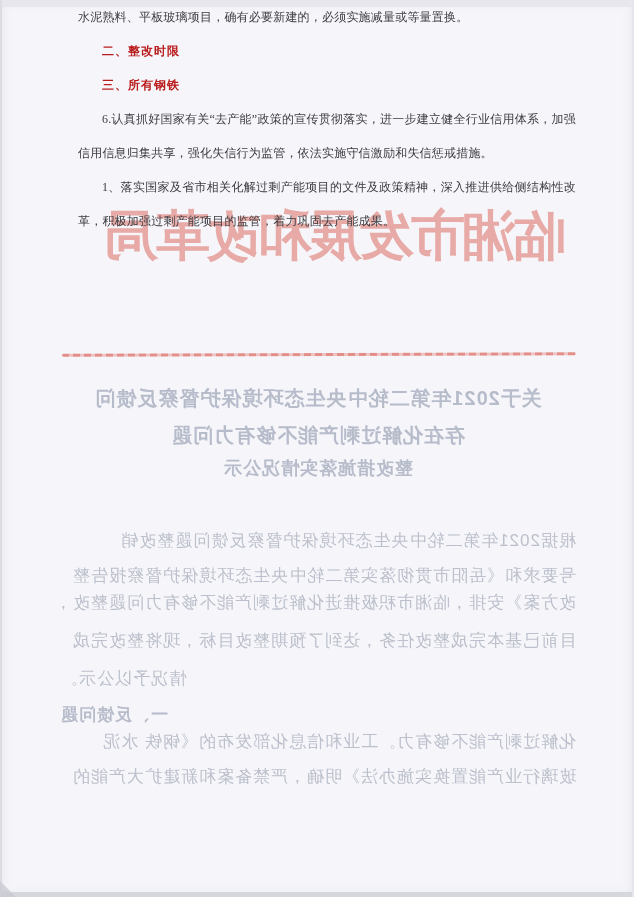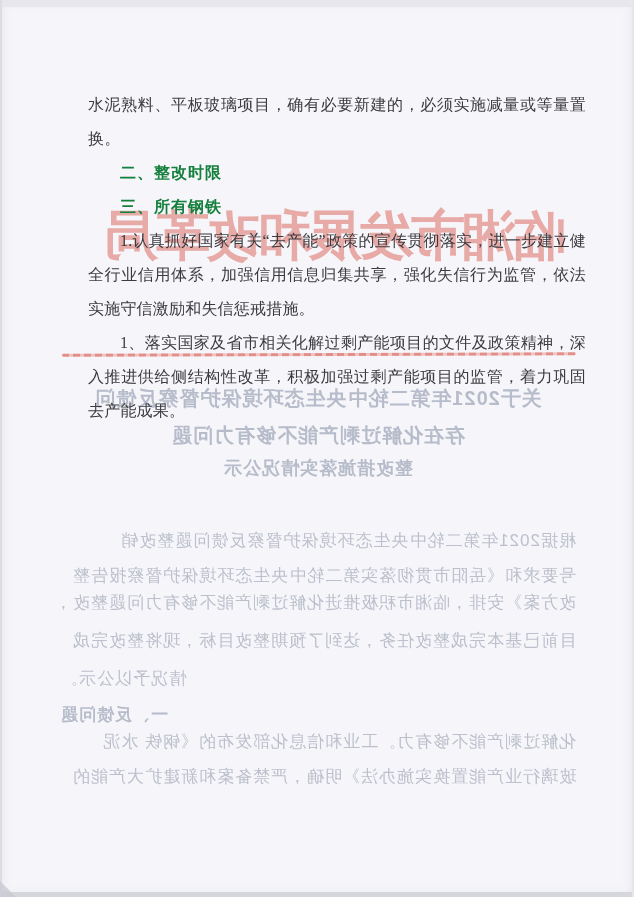--- a/index.html
+++ b/index.html
@@ -12,30 +12,30 @@
   .edge-top{position:absolute;left:0;top:0;width:634px;height:7px;background:#e7e7ed;}
   .edge-bottom{position:absolute;left:0;bottom:0;width:634px;height:5px;background:#d6d6dd;}
   .edge-left{position:absolute;left:0;top:0;width:2px;height:897px;background:#dcdce3;}
   .edge-right{position:absolute;right:0;top:0;width:2px;height:897px;background:#e4e4ea;}
   .corner-bl{
     position:absolute;left:0;bottom:0;width:0;height:0;
     border-bottom:16px solid #c9c9d2;border-right:16px solid transparent;opacity:.8;
   }
   
   .doc-body{
-    position:absolute;left:88px;top:0;width:498px;padding-top:88px;
-    font-size:16px;line-height:34px;color:#3b3b40;letter-spacing:.2px;
+    position:absolute;left:78px;top:0;width:498px;
+    font-size:12px;line-height:34px;color:#3b3b40;letter-spacing:.2px;
     z-index:3;
   }
   .doc-body p{margin:0;}
   .para{text-align:justify;word-break:break-all;}
   .para.indent{text-indent:2em;}
   .heading{
     font-family:Liberation Sans, sans-serif;
-    font-weight:bold;color:#15803d;padding-left:2em;letter-spacing:1px;
+    font-weight:bold;color:#b91c1c;padding-left:2em;letter-spacing:1px;
   }
   
   .stamp-bleed{
     position:absolute;left:104px;top:204px;width:462px;height:64px;
     z-index:2;display:flex;align-items:center;justify-content:space-between;
     transform:scaleX(-1);
     font-family:"Liberation Serif","DejaVu Serif",serif;font-weight:bold;
     font-size:54px;line-height:64px;color:#e59d98;opacity:.85;
     filter:blur(.4px);white-space:nowrap;letter-spacing:-3px;
   }
@@ -85,17 +85,17 @@
     </div>
 
   <div class="stamp-bleed">临湘市发展和改革局</div>
 
   <div class="red-underline"></div>
 
   <div class="doc-body" id="doc-body">
       <p class="para">水泥熟料、平板玻璃项目，确有必要新建的，必须实施减量或等量置换。</p>
       <p class="heading">二、整改时限</p>
       <p class="heading">三、所有钢铁</p>
-      <p class="para indent">1.认真抓好国家有关“去产能”政策的宣传贯彻落实，进一步建立健全行业信用体系，加强信用信息归集共享，强化失信行为监管，依法实施守信激励和失信惩戒措施。</p>
+      <p class="para indent">6.认真抓好国家有关“去产能”政策的宣传贯彻落实，进一步建立健全行业信用体系，加强信用信息归集共享，强化失信行为监管，依法实施守信激励和失信惩戒措施。</p>
       <p class="para indent">1、落实国家及省市相关化解过剩产能项目的文件及政策精神，深入推进供给侧结构性改革，积极加强过剩产能项目的监管，着力巩固去产能成果。</p>
     </div>
 
 </div>
 
 </body></html>

